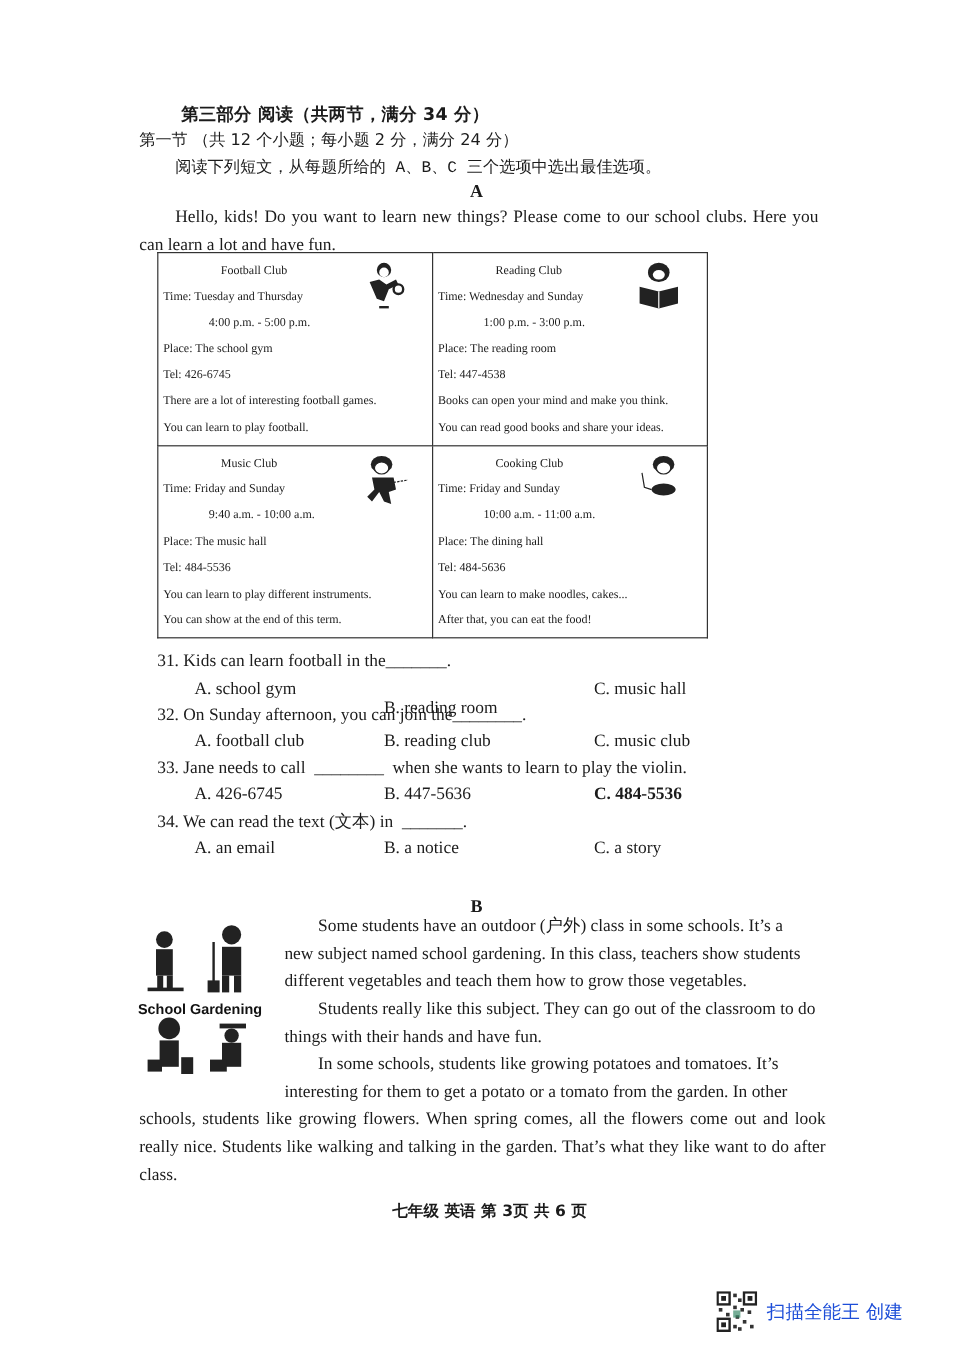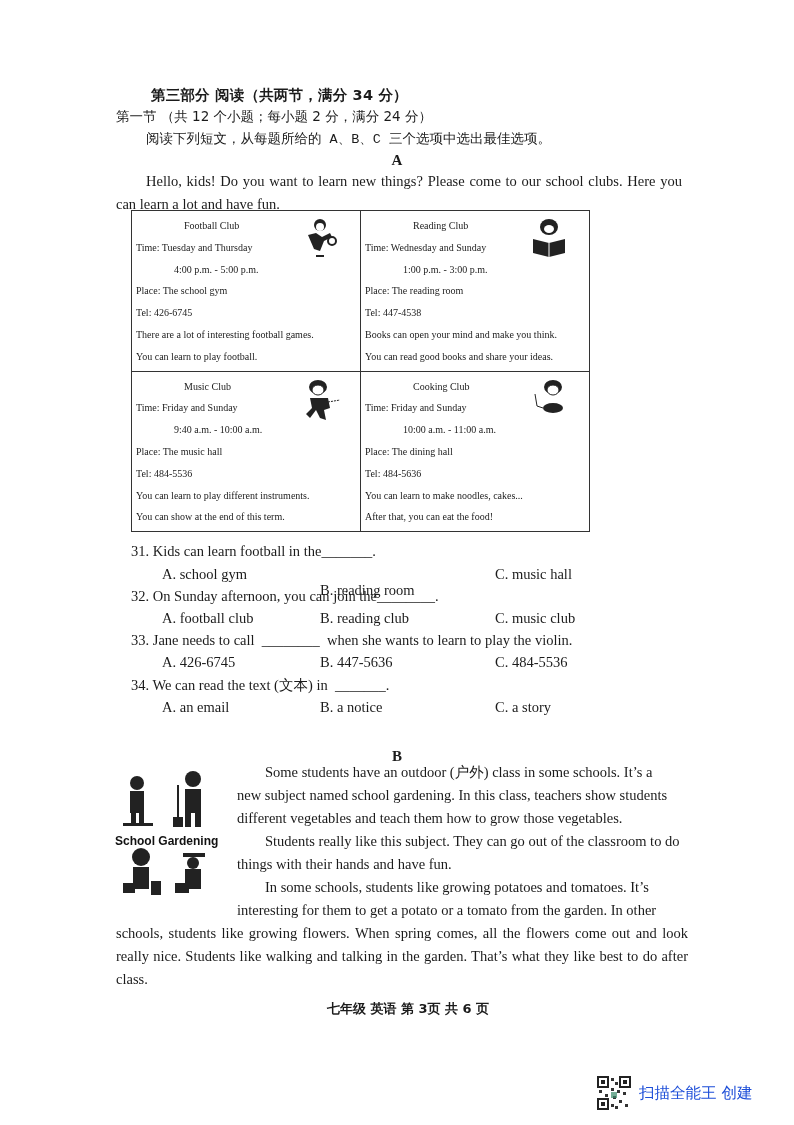--- a/index.html
+++ b/index.html
@@ -115,21 +115,21 @@
   <div class="opt" style="left:495px; top:563px;">C. music hall</div>
 
   <div class="q-stem" style="top:585px;">32. On Sunday afternoon, you can join the________.</div>
   <div class="opt" style="left:162px; top:607px;">A. football club</div>
   <div class="opt" style="left:320px; top:607px;">B. reading club</div>
   <div class="opt" style="left:495px; top:607px;">C. music club</div>
 
   <div class="q-stem" style="top:629px;">33. Jane needs to call  ________  when she wants to learn to play the violin.</div>
   <div class="opt" style="left:162px; top:651px;">A. 426-6745</div>
   <div class="opt" style="left:320px; top:651px;">B. 447-5636</div>
-  <div class="opt" style="left:495px; top:651px;">C. 484-5536</div>
+  <div class="opt" style="left:495px; top:651px;font-weight:bold;">C. 484-5536</div>
 
   <div class="q-stem" style="top:674px;">34. We can read the text (文本) in  _______.</div>
   <div class="opt" style="left:162px; top:696px;">A. an email</div>
   <div class="opt" style="left:320px; top:696px;">B. a notice</div>
   <div class="opt" style="left:495px; top:696px;">C. a story</div>
 </div>
 
 <div class="abs secB">B</div>
 
 <div class="garden">
@@ -159,21 +159,21 @@
   </svg>
 </div>
 
 <div class="pB" style="left:265px; top:761px; width:422px; white-space:nowrap; text-align:left;">Some students have an outdoor (户外) class in some schools. It’s a</div>
 <div class="pB" style="left:237px; top:784px; width:450px; white-space:nowrap; text-align:left;">new subject named school gardening. In this class, teachers show students</div>
 <div class="pB" style="left:237px; top:807px; width:450px; white-space:nowrap; text-align:left;">different vegetables and teach them how to grow those vegetables.</div>
 <div class="pB" style="left:265px; top:830px; width:422px; white-space:nowrap; text-align:left;">Students really like this subject. They can go out of the classroom to do</div>
 <div class="pB" style="left:237px; top:853px; width:450px; white-space:nowrap; text-align:left;">things with their hands and have fun.</div>
 <div class="pB" style="left:265px; top:876px; width:422px; white-space:nowrap; text-align:left;">In some schools, students like growing potatoes and tomatoes. It’s</div>
 <div class="pB" style="left:237px; top:899px; width:450px; white-space:nowrap; text-align:left;">interesting for them to get a potato or a tomato from the garden. In other</div>
-<div class="pB" style="left:116px; top:922px; width:572px;">schools, students like growing flowers. When spring comes, all the flowers come out and look really nice. Students like walking and talking in the garden. That’s what they like best to do after class.</div>
+<div class="pB" style="left:116px; top:922px; width:572px;">schools, students like growing flowers. When spring comes, all the flowers come out and look really nice. Students like walking and talking in the garden. That’s what they like want to do after class.</div>
 
 <div class="abs footer">七年级  英语  第 3页  共 6 页</div>
 
 <div class="abs wm">
   <svg class="qr" viewBox="0 0 34 34">
     <rect x="0" y="0" width="34" height="34" fill="#fff"></rect>
     <rect x="1" y="1" width="10" height="10" fill="none" stroke="#222" stroke-width="2"></rect>
       <rect x="4" y="4" width="4" height="4" fill="#222"></rect>
     <rect x="23" y="1" width="10" height="10" fill="none" stroke="#222" stroke-width="2"></rect>
       <rect x="26" y="4" width="4" height="4" fill="#222"></rect>

